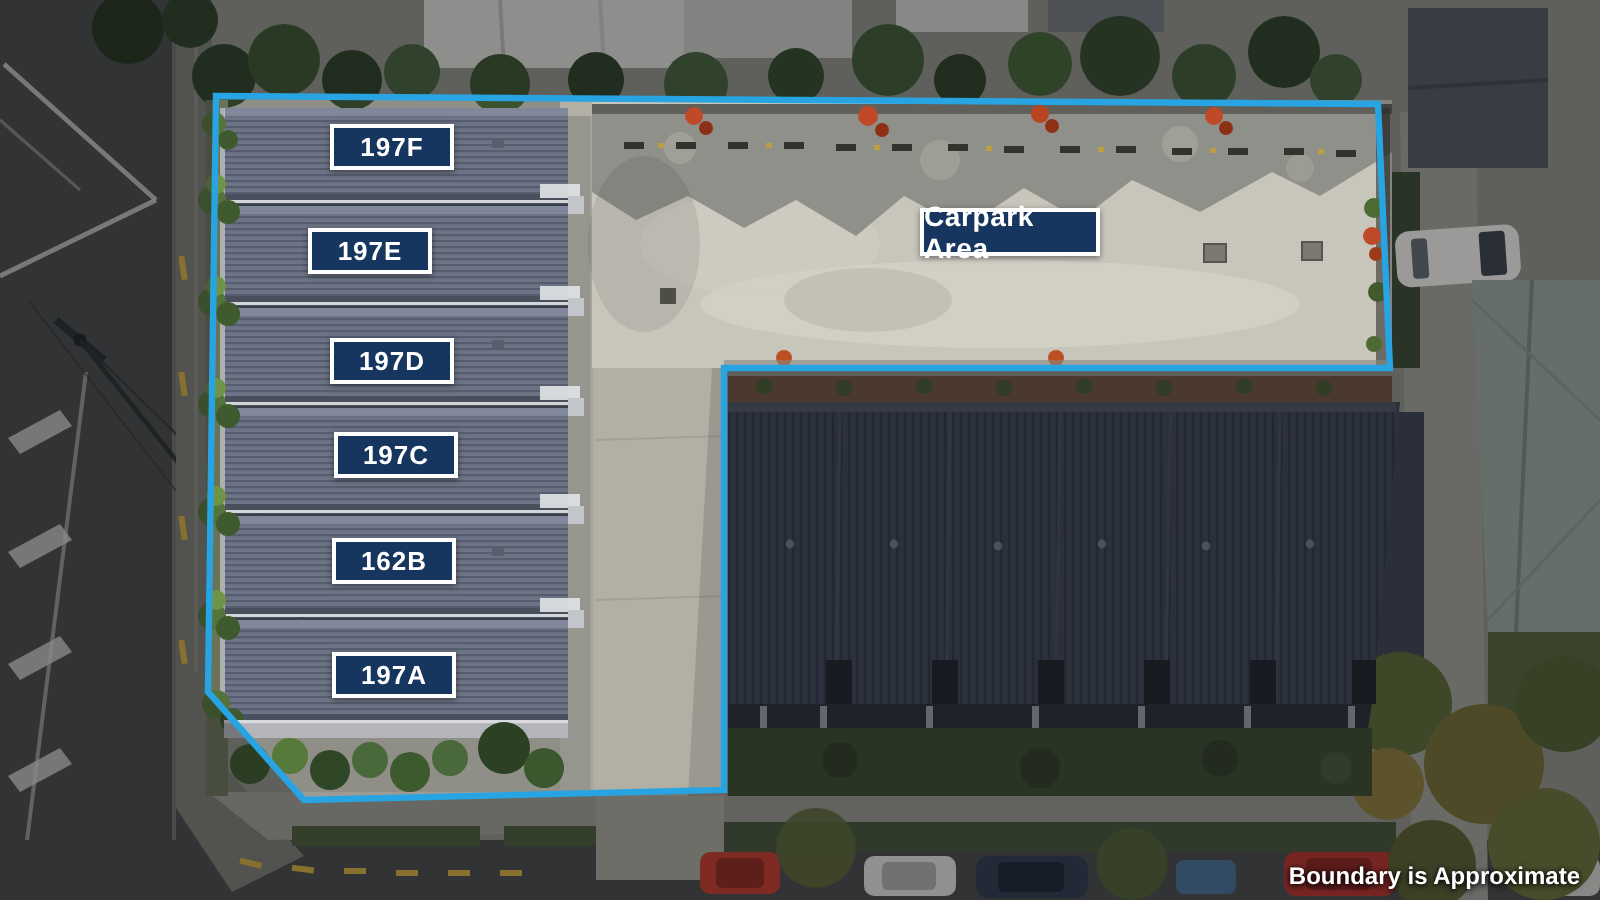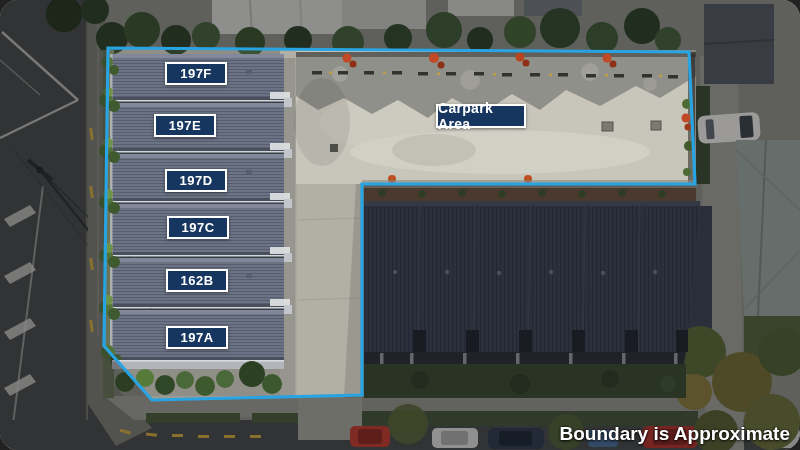--- a/index.html
+++ b/index.html
@@ -1,41 +1,40 @@
 <!DOCTYPE html>
 <html><head>
 <meta charset="utf-8">
 <style>
   html,body{margin:0;padding:0;background:#222;}
   .stage{
     position:relative;width:800px;height:450px;overflow:hidden;
     font-family:"Liberation Sans",sans-serif;
     background:#8f8e87;
-    border-radius:18px;
   }
   .stage svg{position:absolute;left:0;top:0;}
   .unit-label{
     position:absolute;width:58px;height:19px;
     background:#17365F;border:2px solid #FFFFFF;
     color:#FFFFFF;font-size:13px;font-weight:bold;letter-spacing:.5px;
     display:flex;align-items:center;justify-content:center;
     box-shadow:0 1px 3px rgba(0,0,0,.45);
     z-index:5;
   }
   .carpark-label{
-    position:absolute;left:436px;top:104px;width:86px;height:20px;
+    position:absolute;left:460px;top:104px;width:86px;height:20px;
     background:#17365F;border:2px solid #FFFFFF;
     color:#FFFFFF;font-size:14px;font-weight:bold;letter-spacing:.3px;
     display:flex;align-items:center;justify-content:center;
     box-shadow:0 1px 3px rgba(0,0,0,.45);
     z-index:5;
   }
   .disclaimer{
     position:absolute;right:10px;bottom:5px;
-    color:#FFFFFF;font-size:19px;font-weight:bold;
+    color:#FFFFFF;font-size:12px;font-weight:bold;
     text-shadow:0 1px 3px rgba(0,0,0,.9),0 0 2px rgba(0,0,0,.7);
     z-index:5;
   }
 </style>
 </head>
 <body>
 
 <div class="stage">
 
 <svg width="800" height="450" viewBox="0 0 800 450">

